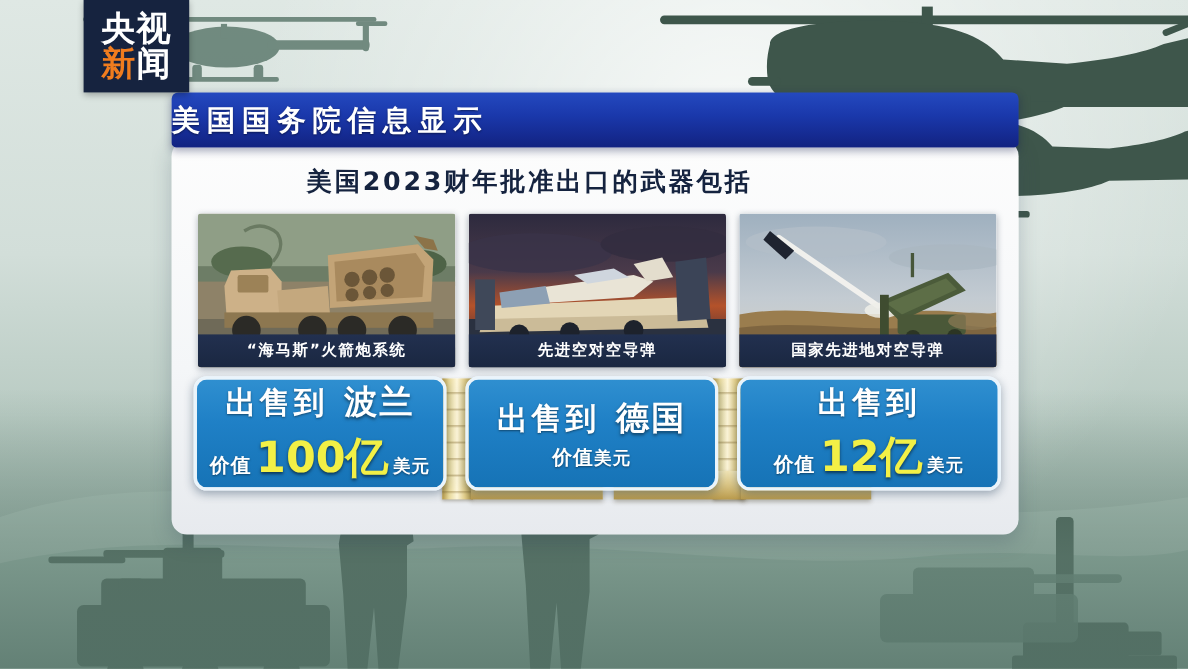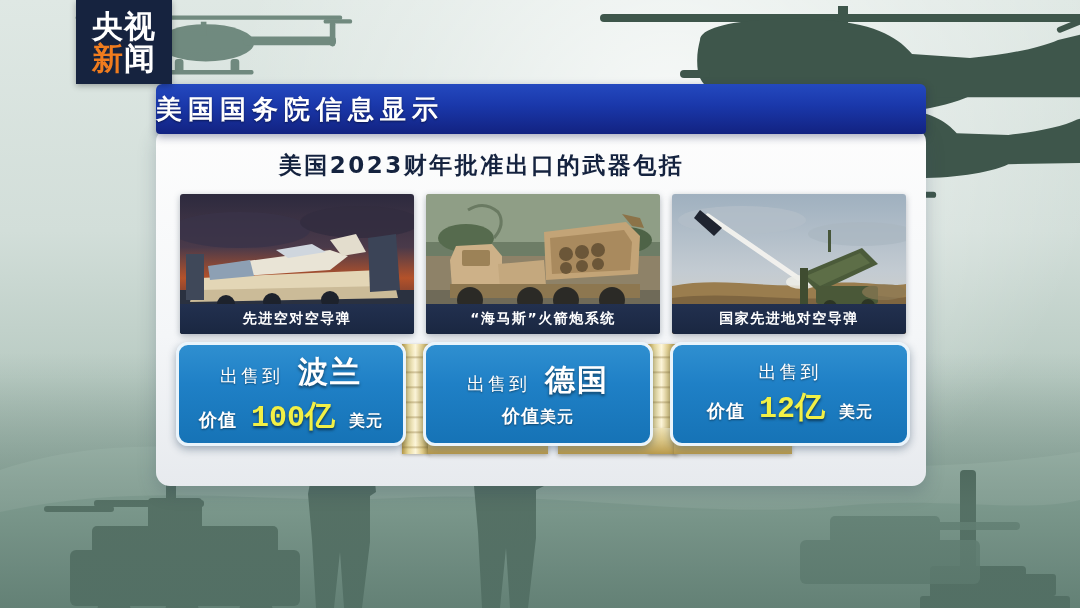--- a/index.html
+++ b/index.html
@@ -85,30 +85,30 @@
       display:flex;justify-content:space-between;z-index:25;}
   .card{width:230px;height:104px;border-radius:12px;
       background:linear-gradient(to bottom,#2f8fd0 0%,#1f80c6 40%,#1673b6 100%);
       border:3px solid #eaf4fb;
       box-shadow:0 3px 9px rgba(20,50,80,.38);
       display:flex;flex-direction:column;align-items:center;justify-content:center;
       gap:3px;box-sizing:border-box;}
   .card.wide{width:240px;}
   .line1{display:flex;align-items:baseline;white-space:nowrap;
       font-family:"DejaVu Sans","Liberation Sans",sans-serif;}
-  .line1 .pre{font-size:18px;font-weight:normal;color:#ffffff;letter-spacing:3px;
+  .line1 .pre{font-size:28px;font-weight:bold;color:#ffffff;letter-spacing:3px;
       text-shadow:0 1px 2px rgba(0,0,0,.45);}
   .line1 .country{font-size:30px;font-weight:bold;color:#ffffff;letter-spacing:2px;
       text-shadow:0 2px 3px rgba(0,0,0,.5);margin-left:15px;}
   .line2{display:flex;align-items:baseline;white-space:nowrap;
       font-family:"DejaVu Sans","Liberation Sans",sans-serif;}
   .line2 .lbl{font-size:18px;font-weight:bold;color:#ffffff;letter-spacing:1px;
       text-shadow:0 1px 2px rgba(0,0,0,.45);}
-  .line2 .amt{font-size:30px;font-weight:bold;color:#f2f046;letter-spacing:0px;
-      text-shadow:0 2px 3px rgba(0,0,0,.55);margin:0 14px;font-family:Liberation Mono, monospace;}
+  .line2 .amt{font-size:39px;font-weight:bold;color:#f2f046;letter-spacing:0px;
+      text-shadow:0 2px 3px rgba(0,0,0,.55);margin:0 4px;}
   .line2 .unit{font-size:16px;font-weight:bold;color:#ffffff;letter-spacing:1px;
       text-shadow:0 1px 2px rgba(0,0,0,.45);}
 </style>
 </head>
 <body>
 
 <div class="stage">
 
   <div class="bg">
     <svg width="1080" height="608" viewBox="0 0 1080 608">
@@ -206,20 +206,60 @@
 
   <div class="titlebar">
     <span class="titlebar-text">美国国务院信息显示</span>
   </div>
 
   <div class="subtitle">
     <span class="subtitle-text">美国2023财年批准出口的武器包括</span>
   </div>
 
   <div class="photos">
+
+    <div class="photo">
+      <svg class="photo-art" viewBox="0 0 234 140" preserveAspectRatio="none">
+        <rect width="234" height="140" fill="#b9b39e"></rect>
+        <rect width="234" height="58" fill="#8f9e86"></rect>
+        <rect y="48" width="234" height="18" fill="#6d7d66"></rect>
+        <rect y="62" width="234" height="46" fill="#8e8268"></rect>
+        <rect y="96" width="234" height="44" fill="#6f6a58"></rect>
+        <ellipse cx="40" cy="44" rx="28" ry="14" fill="#566b4e"></ellipse>
+        <ellipse cx="200" cy="46" rx="26" ry="13" fill="#4e6347"></ellipse>
+
+        <path d="M118 38 L200 28 L214 42 L212 80 L120 86 Z" fill="#c3a477"></path>
+        <path d="M124 44 L198 36 L206 48 L204 76 L126 80 Z" fill="#a98a5e"></path>
+        <g fill="#6b5638">
+          <circle cx="140" cy="60" r="7"></circle>
+            <circle cx="156" cy="58" r="7"></circle>
+          <circle cx="172" cy="56" r="7"></circle>
+            <circle cx="140" cy="74" r="6"></circle>
+          <circle cx="156" cy="72" r="6"></circle>
+            <circle cx="172" cy="70" r="6"></circle>
+        </g>
+        <path d="M196 20 L214 24 L218 34 L206 32 Z" fill="#8c7348"></path>
+
+        <path d="M30 52 L66 50 L76 62 L76 92 L26 94 L24 66 Z" fill="#cdb188"></path>
+        <rect x="36" y="56" width="28" height="16" rx="2" fill="#9c8257"></rect>
+        <path d="M72 70 L118 66 L120 92 L74 94 Z" fill="#c4a87e"></path>
+        <rect x="24" y="90" width="190" height="14" fill="#8d7750"></rect>
+        <g fill="#2b2a26">
+          <circle cx="44" cy="106" r="13"></circle>
+            <circle cx="104" cy="106" r="13"></circle>
+          <circle cx="140" cy="106" r="13"></circle>
+            <circle cx="186" cy="106" r="13"></circle>
+        </g>
+        <rect y="122" width="234" height="18" fill="#58544a"></rect>
+        <path d="M42 16 Q58 6 72 18 Q80 30 68 44" fill="none" stroke="#6a7a62" stroke-width="3"></path>
+      </svg>
+      <div class="photo-cap">
+        <span>“海马斯”火箭炮系统</span>
+      </div>
+    </div>
 
     <div class="photo">
       <svg class="photo-art" viewBox="0 0 234 140" preserveAspectRatio="none">
         <defs>
           <linearGradient id="sky2" x1="0" y1="0" x2="0" y2="1">
             <stop offset="0%" stop-color="#2d2a3e"></stop>
             <stop offset="38%" stop-color="#4a3a4a"></stop>
             <stop offset="60%" stop-color="#b4522a"></stop>
             <stop offset="78%" stop-color="#6b3a32"></stop>
             <stop offset="100%" stop-color="#2e3242"></stop>
@@ -247,60 +287,20 @@
         </g>
         <rect y="126" width="234" height="14" fill="#262b36"></rect>
       </svg>
       <div class="photo-cap">
         <span>先进空对空导弹</span>
       </div>
     </div>
 
     <div class="photo">
       <svg class="photo-art" viewBox="0 0 234 140" preserveAspectRatio="none">
-        <rect width="234" height="140" fill="#b9b39e"></rect>
-        <rect width="234" height="58" fill="#8f9e86"></rect>
-        <rect y="48" width="234" height="18" fill="#6d7d66"></rect>
-        <rect y="62" width="234" height="46" fill="#8e8268"></rect>
-        <rect y="96" width="234" height="44" fill="#6f6a58"></rect>
-        <ellipse cx="40" cy="44" rx="28" ry="14" fill="#566b4e"></ellipse>
-        <ellipse cx="200" cy="46" rx="26" ry="13" fill="#4e6347"></ellipse>
-
-        <path d="M118 38 L200 28 L214 42 L212 80 L120 86 Z" fill="#c3a477"></path>
-        <path d="M124 44 L198 36 L206 48 L204 76 L126 80 Z" fill="#a98a5e"></path>
-        <g fill="#6b5638">
-          <circle cx="140" cy="60" r="7"></circle>
-            <circle cx="156" cy="58" r="7"></circle>
-          <circle cx="172" cy="56" r="7"></circle>
-            <circle cx="140" cy="74" r="6"></circle>
-          <circle cx="156" cy="72" r="6"></circle>
-            <circle cx="172" cy="70" r="6"></circle>
-        </g>
-        <path d="M196 20 L214 24 L218 34 L206 32 Z" fill="#8c7348"></path>
-
-        <path d="M30 52 L66 50 L76 62 L76 92 L26 94 L24 66 Z" fill="#cdb188"></path>
-        <rect x="36" y="56" width="28" height="16" rx="2" fill="#9c8257"></rect>
-        <path d="M72 70 L118 66 L120 92 L74 94 Z" fill="#c4a87e"></path>
-        <rect x="24" y="90" width="190" height="14" fill="#8d7750"></rect>
-        <g fill="#2b2a26">
-          <circle cx="44" cy="106" r="13"></circle>
-            <circle cx="104" cy="106" r="13"></circle>
-          <circle cx="140" cy="106" r="13"></circle>
-            <circle cx="186" cy="106" r="13"></circle>
-        </g>
-        <rect y="122" width="234" height="18" fill="#58544a"></rect>
-        <path d="M42 16 Q58 6 72 18 Q80 30 68 44" fill="none" stroke="#6a7a62" stroke-width="3"></path>
-      </svg>
-      <div class="photo-cap">
-        <span>“海马斯”火箭炮系统</span>
-      </div>
-    </div>
-
-    <div class="photo">
-      <svg class="photo-art" viewBox="0 0 234 140" preserveAspectRatio="none">
         <defs>
           <linearGradient id="sky3" x1="0" y1="0" x2="0" y2="1">
             <stop offset="0%" stop-color="#9fb0bf"></stop>
             <stop offset="55%" stop-color="#c3cbd2"></stop>
             <stop offset="100%" stop-color="#d8d3c4"></stop>
           </linearGradient>
         </defs>
         <rect width="234" height="140" fill="url(#sky3)"></rect>
         <ellipse cx="70" cy="26" rx="64" ry="14" fill="#b3bec8" opacity=".8"></ellipse>
         <ellipse cx="190" cy="40" rx="54" ry="12" fill="#aab6c0" opacity=".7"></ellipse>

